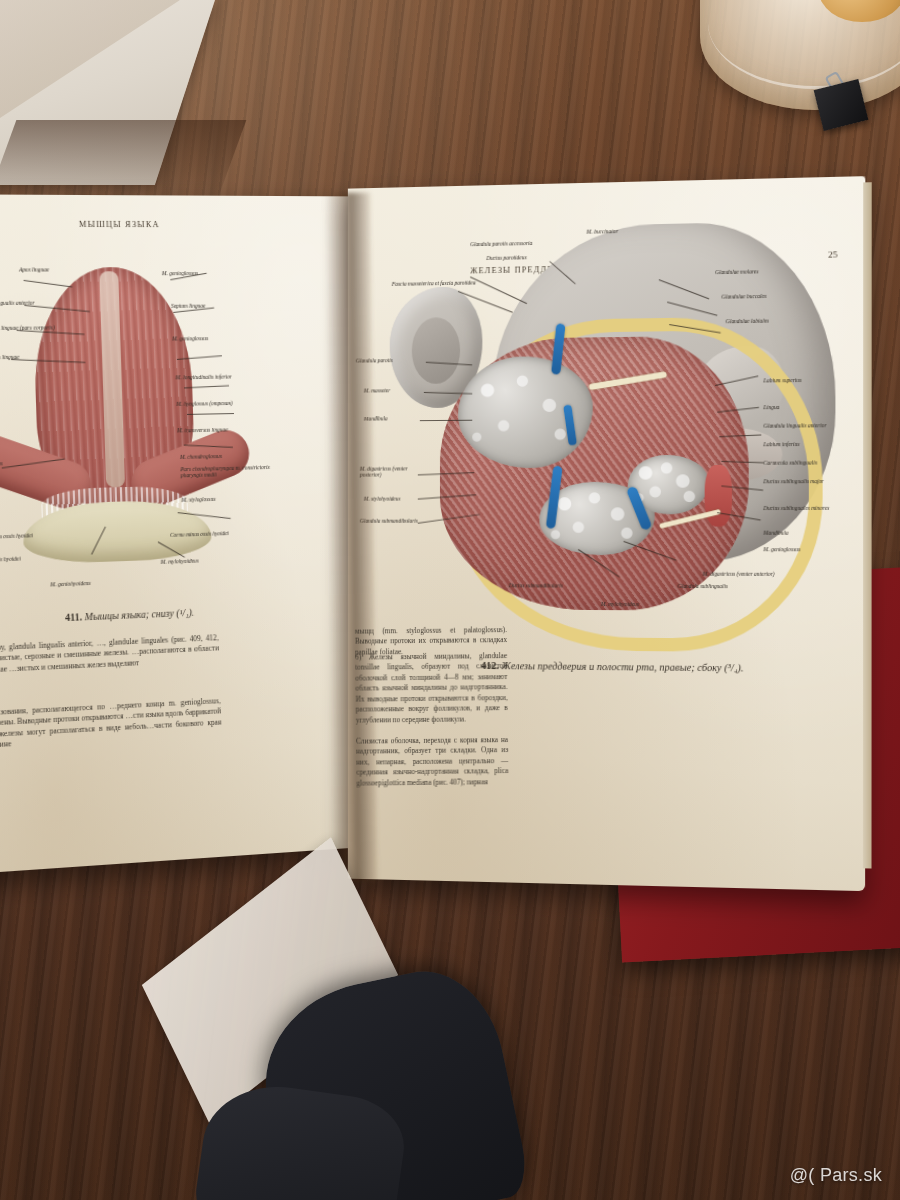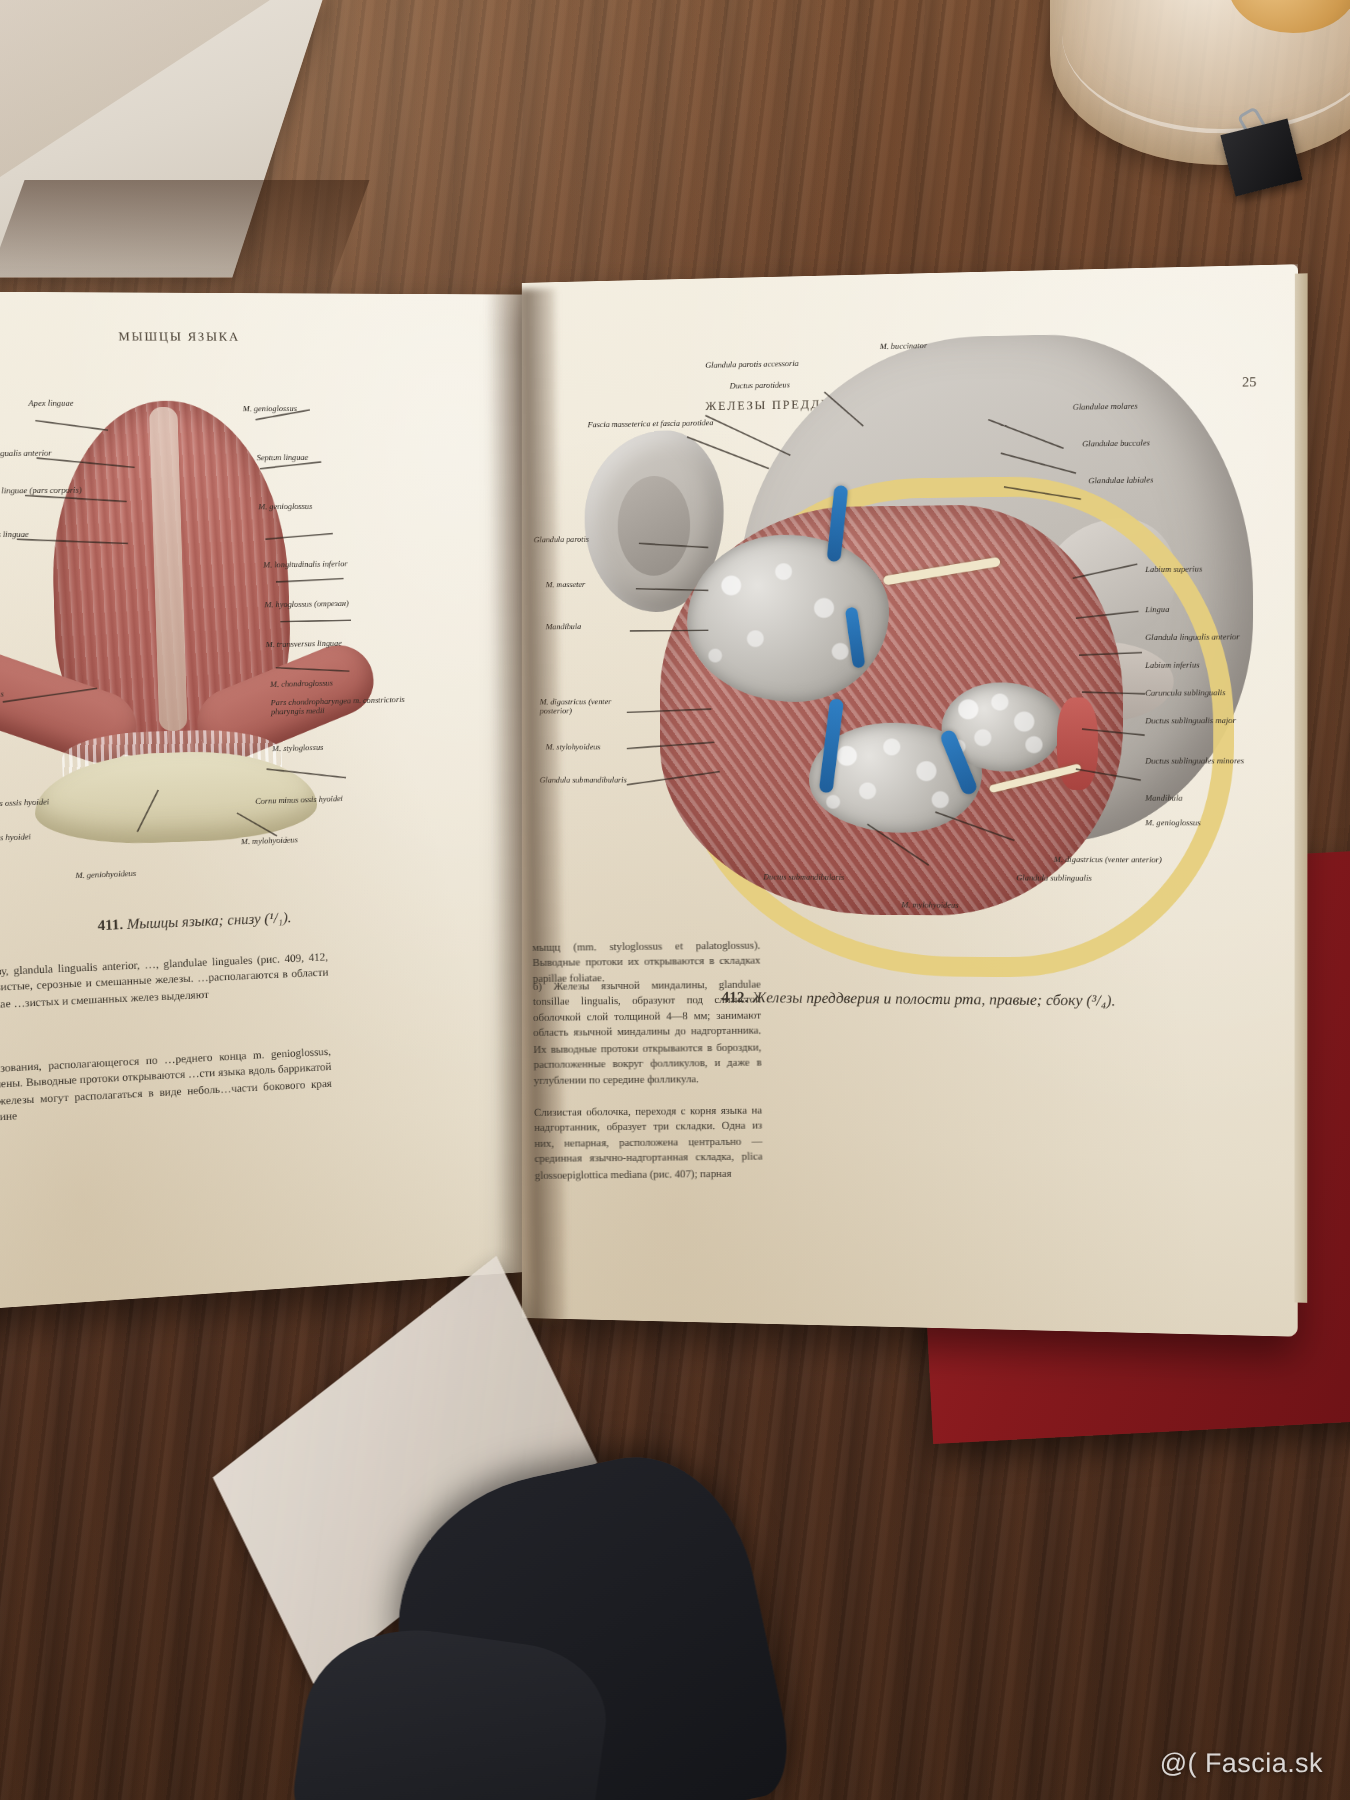--- a/index.html
+++ b/index.html
@@ -506,14 +506,14 @@
     <div class="body-text" style="left:378px;top:456px;width:152px;z-index:5;">б) Железы язычной миндалины, glandulae tonsillae lingualis, образуют под слизистой оболочкой слой толщиной 4—8 мм; занимают область язычной миндалины до надгортанника. Их выводные протоки открываются в бороздки, расположенные вокруг фолликулов, и даже в углублении по середине фолликула.</div>
     <div class="body-text" style="left:378px;top:540px;width:152px;z-index:5;">Слизистая оболочка, переходя с корня языка на надгортанник, образует три складки. Одна из них, непарная, расположена центрально — срединная язычно-надгортанная складка, plica glossoepiglottica mediana (рис. 407); парная</div>
 
     <div class="gutter"></div>
   </div>
 
   <div class="white-strip"></div>
   <div class="dark-obj"></div>
   <div class="dark-obj2"></div>
 
-  <div class="wm">@( Fascia.sk</div>
+  <div class="wm">@( Pars.sk</div>
 </div>
 
 </body></html>

